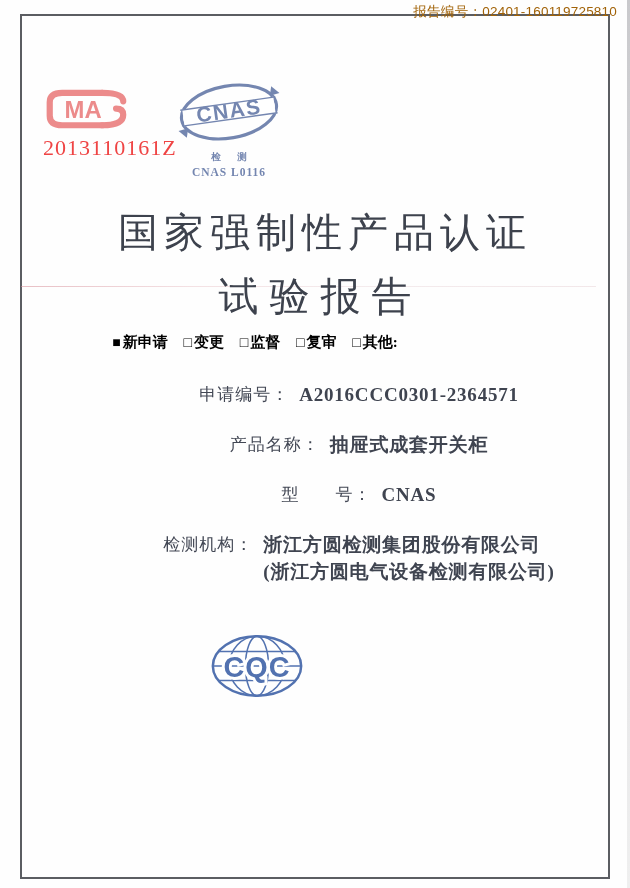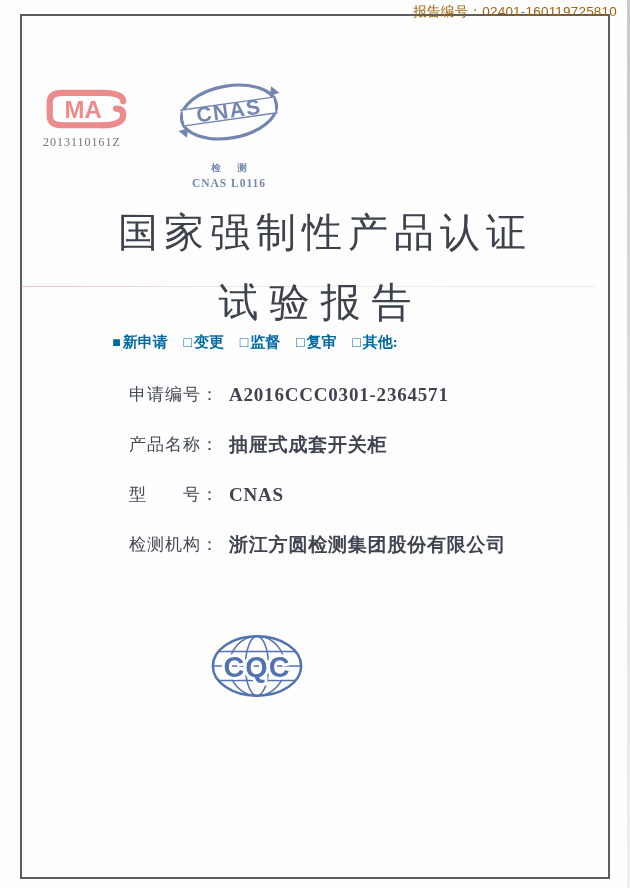--- a/index.html
+++ b/index.html
@@ -48,34 +48,34 @@
   }
 
   
   .cma-block {
     position: absolute;
     left: 43px; top: 88px;
     width: 116px;
   }
   .cma-no {
     margin-top: 5px;
-    font-size: 12px;
+    font-size: 22px;
     letter-spacing: 1px;
-    color: #737373;
+    color: #ef4444;
     white-space: nowrap;
   }
   .cnas-block {
     position: absolute;
     left: 176px; top: 80px;
     width: 106px;
     text-align: center;
     color: #7486b0;
   }
   .cnas-caption {
-    margin-top: 18px;
+    margin-top: 7px;
     font-size: 9.5px;
     letter-spacing: 7px;
     padding-left: 7px;
     font-weight: bold;
   }
   .cnas-no {
     margin-top: 2px;
     font-family: Liberation Serif, serif;
     font-size: 11.5px;
     font-weight: bold;
@@ -94,49 +94,50 @@
     font-size: 40px;
     letter-spacing: 6px;
     padding-left: 20px;
     line-height: 58px;
   }
   .title-line2 {
     font-size: 40px;
     letter-spacing: 11px;
     padding-left: 11px;
     line-height: 50px;
-    margin-top: 16px;
+    margin-top: 10px;
   }
 
   
   .apptype {
     position: absolute;
     left: 20px; top: 333px;
     width: 470px;
     text-align: center;
     font-size: 15px;
     font-weight: bold;
-    color: #0369a1;
+    color: #000000;
     font-family: "Liberation Serif", "DejaVu Sans", serif;
     white-space: nowrap;
   }
   .apptype .opt { margin: 0 6px; }
   .apptype .glyph { margin-right: 2px; font-size: 14px; }
 
   
   .fields {
     position: absolute;
     left: 129px; top: 381px;
     width: 460px;
   }
   .field-row {
     display: flex;
     align-items: flex-start;
     margin-bottom: 23px;
     line-height: 27px;
+    justify-content: center;
   }
   .f-label {
     flex: none;
     font-size: 17px;
     letter-spacing: 1px;
     color: #424754;
     white-space: nowrap;
   }
   .f-value {
     margin-left: 10px;
@@ -221,20 +222,21 @@
     <span class="f-value">抽屉式成套开关柜</span>
   </div>
   <div class="field-row">
     <span class="f-label">型　　号：</span>
     <span class="f-value">CNAS</span>
   </div>
   <div class="field-row">
     <span class="f-label">检测机构：</span>
     <span class="f-value">
       <span class="v-line">浙江方圆检测集团股份有限公司</span>
+      <span class="v-line">(浙江方圆电气设备检测有限公司)</span>
     </span>
   </div>
 </div>
 
 <div class="cqc-block">
   <svg width="96" height="68" viewBox="0 0 100 70">
     <ellipse cx="50" cy="35" rx="46" ry="31" fill="none" stroke="#5272b0" stroke-width="2.6"></ellipse>
     <ellipse cx="50" cy="35" rx="29" ry="31" fill="none" stroke="#5272b0" stroke-width="1.6"></ellipse>
     <ellipse cx="50" cy="35" rx="12" ry="31" fill="none" stroke="#5272b0" stroke-width="1.6"></ellipse>
     <line x1="10" y1="20" x2="90" y2="20" stroke="#5272b0" stroke-width="1.6"></line>

